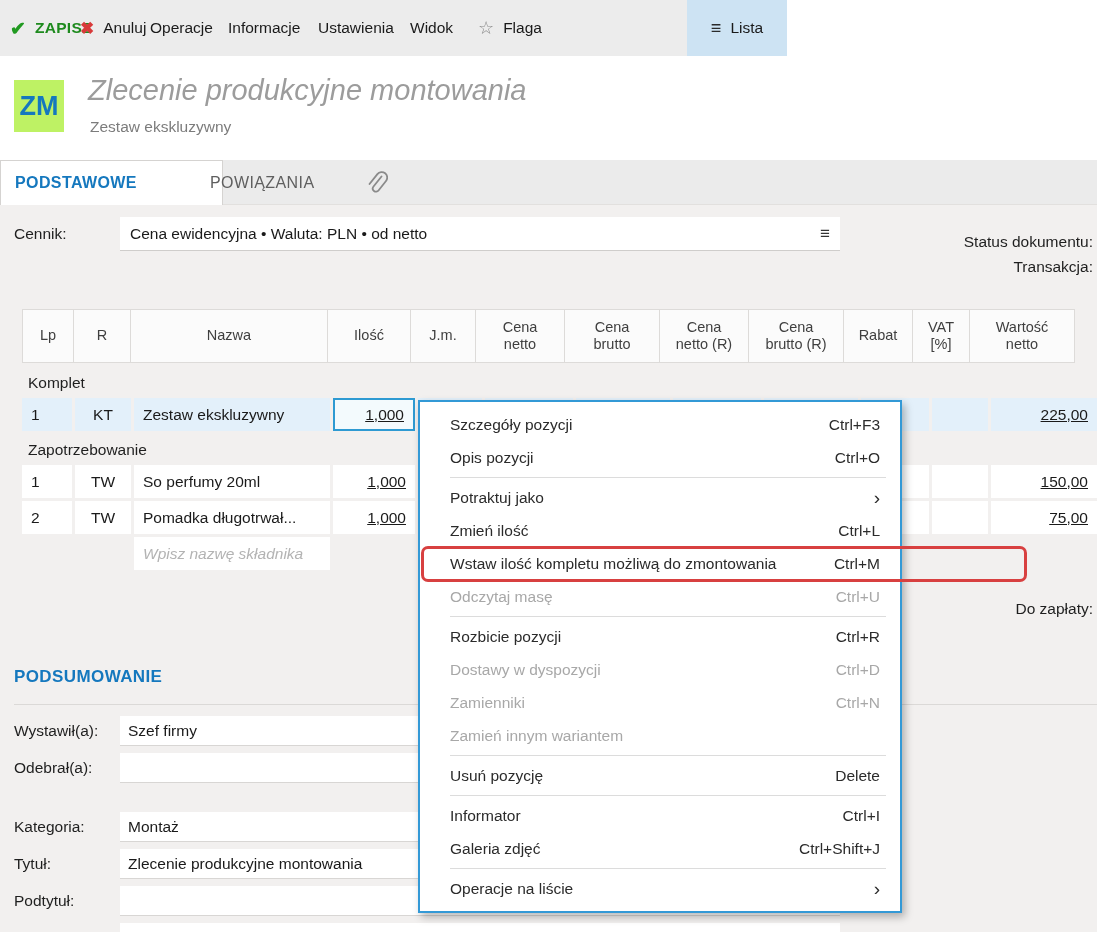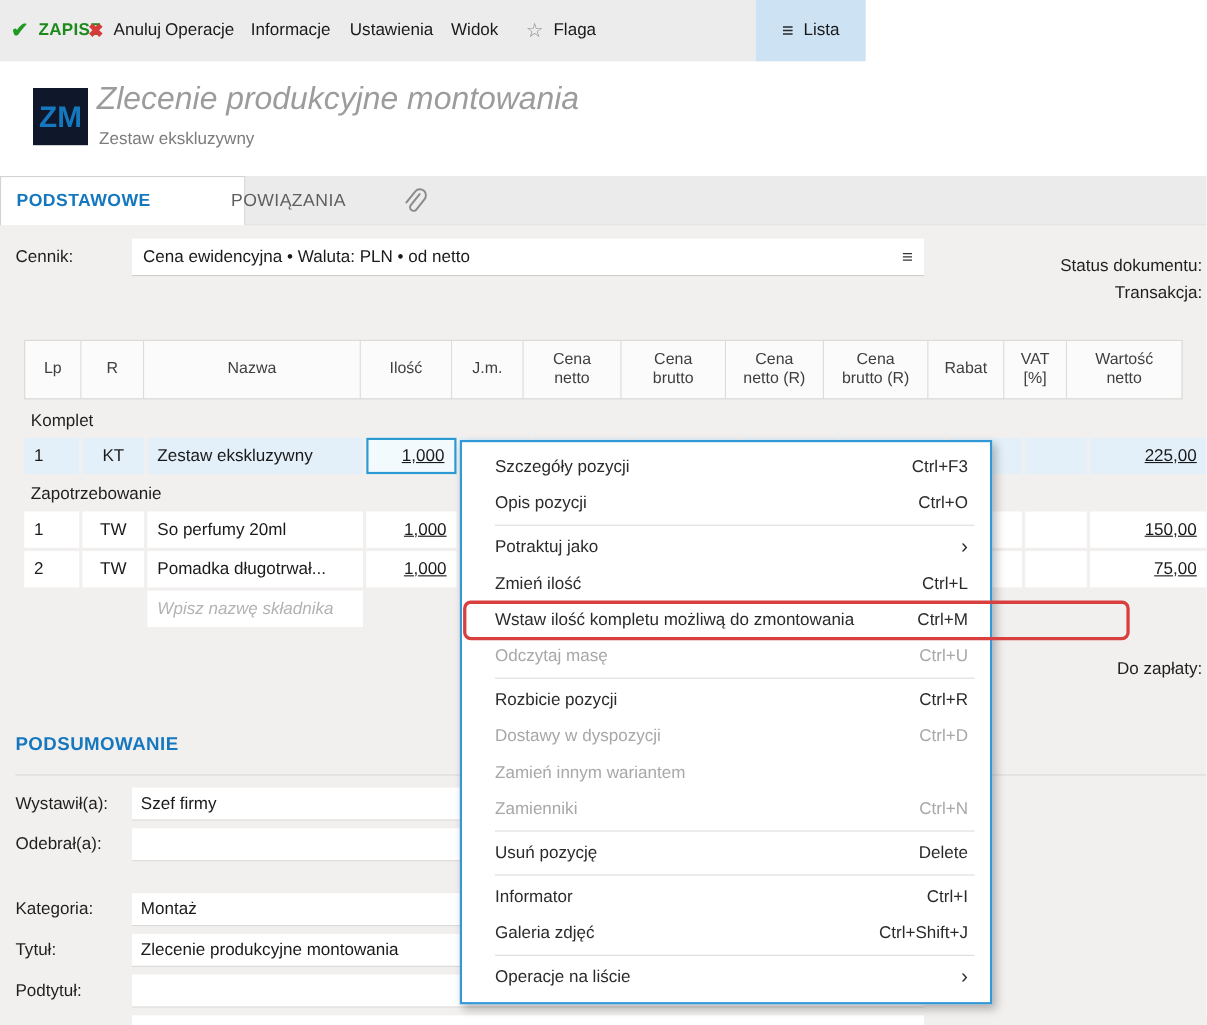--- a/index.html
+++ b/index.html
@@ -15,21 +15,21 @@
   .ic { font-size:17px; line-height:1; }
   .ic.check { color:#219a21; font-weight:bold; font-size:19px; }
   .ic.xmark { color:#d83a3a; font-weight:bold; font-size:17px; }
   .ic.star  { color:#8a8a8a; font-size:18px; }
   .ic.lines { color:#2a2a2a; font-size:18px; }
   .lbl.green { color:#1e8a1e; font-weight:bold; letter-spacing:.3px; }
   .tb.lista { left:687px; width:100px; justify-content:center; background:#cde3f3; }
 
   
   .dochead { position:relative; height:104px; background:#fff; }
-  .zm-badge { position:absolute; left:30px; top:24px; width:50px; height:52px; background:#0f172a;
+  .zm-badge { position:absolute; left:14px; top:24px; width:50px; height:52px; background:#bef264;
               color:#1578be; font-size:27px; font-weight:bold; display:flex; align-items:center; justify-content:center; }
   .doc-title { position:absolute; left:88px; top:18px; font-size:29px; font-style:italic; color:#9c9c9c; font-weight:normal; }
   .doc-subtitle { position:absolute; left:90px; top:62px; font-size:15.5px; color:#7c7c7c; }
 
   
   .tabstrip { position:relative; height:45px; background:#ebebeb; border-bottom:1px solid #e2e0de; }
   .tab { position:absolute; top:0; height:45px; display:flex; align-items:center; font-size:16px; letter-spacing:.4px; }
   .tab.active { left:0; width:223px; background:#fff; border:1px solid #d5d3d1; border-bottom:none;
                 color:#1578be; font-weight:bold; padding-left:14px; }
   .tab.plain { left:200px; color:#5f5f5f; padding:0 10px; }
@@ -297,26 +297,26 @@
     <div class="msep"></div>
     <div class="mi">
       <span class="mlabel">Rozbicie pozycji</span>
       <span class="mshort">Ctrl+R</span>
     </div>
     <div class="mi disabled">
       <span class="mlabel">Dostawy w dyspozycji</span>
       <span class="mshort">Ctrl+D</span>
     </div>
     <div class="mi disabled">
-      <span class="mlabel">Zamień innym wariantem</span>
-    </div>
-    <div class="mi disabled">
       <span class="mlabel">Zamienniki</span>
       <span class="mshort">Ctrl+N</span>
     </div>
+    <div class="mi disabled">
+      <span class="mlabel">Zamień innym wariantem</span>
+    </div>
     <div class="msep"></div>
     <div class="mi">
       <span class="mlabel">Usuń pozycję</span>
       <span class="mshort">Delete</span>
     </div>
     <div class="msep"></div>
     <div class="mi">
       <span class="mlabel">Informator</span>
       <span class="mshort">Ctrl+I</span>
     </div>

